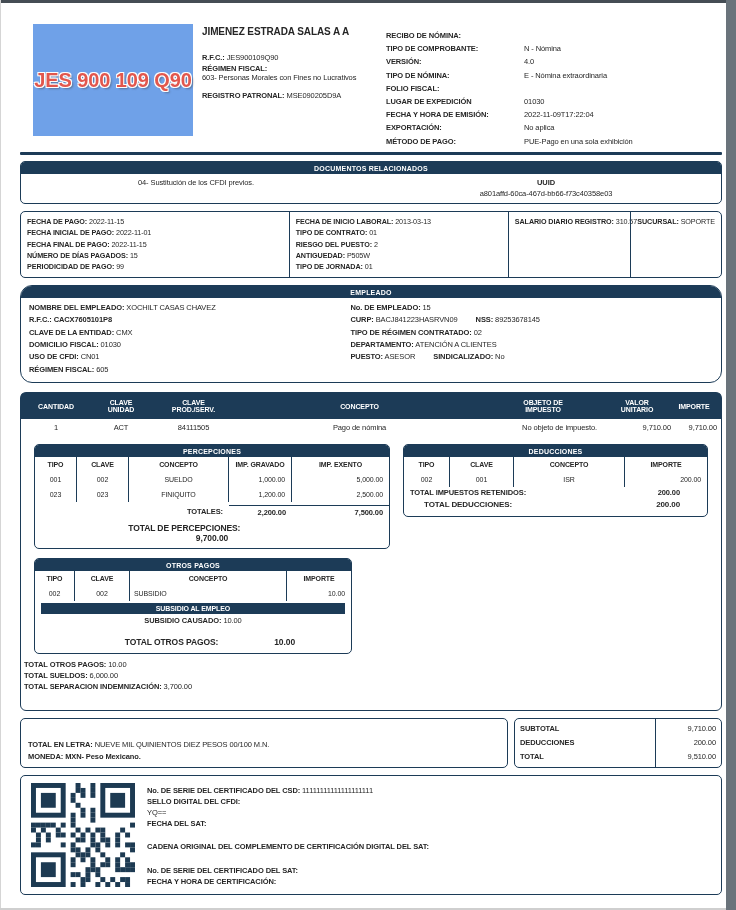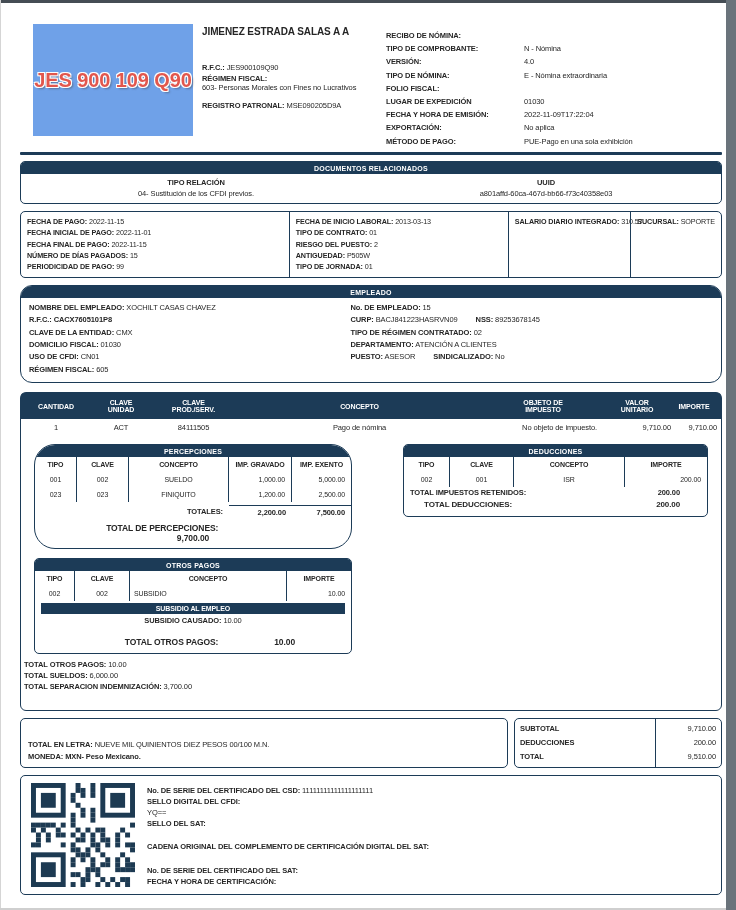--- a/index.html
+++ b/index.html
@@ -12,21 +12,21 @@
   .content { width:702px; }
 
   .bold { font-weight:bold; }
 
   
   .header { display:flex; margin-top:24px; }
   .logo { width:160px; height:112px; margin-left:13px; background:#6fa1e8; display:flex; align-items:center; justify-content:center; }
   .logo-text { font-size:20px; font-weight:bold; color:#e2574d;
     text-shadow:-1px -1px 0 #fdfdfd,1px -1px 0 #fdfdfd,-1px 1px 0 #fdfdfd,1px 1px 0 #fdfdfd,2px 2px 2px rgba(60,60,60,.45); white-space:nowrap; }
   .company { margin-left:9px; width:178px; padding-top:2px; font-size:7.5px; line-height:9.5px; }
-  .company .name { font-size:10px; line-height:11px; margin-bottom:26px; }
+  .company .name { font-size:10px; line-height:11px; margin-bottom:16px; }
   .company .rfc-line { margin-bottom:1px;margin-top:7px; }
   .company .reg-label { margin-top:0px; }
   .company .registro { margin-top:8px; }
   .receipt-col { margin-left:6px; flex:1; padding-top:5px; font-size:7.5px; }
   .receipt-row { display:flex; line-height:13.2px; }
   .receipt-row .lbl { width:138px; font-weight:bold; }
 
   .rule { height:3px; background:#1c3b57; margin-top:4px; border-radius:1px; }
 
   
@@ -64,21 +64,21 @@
   .inner-wrap { display:flex; justify-content:space-between; align-items:flex-start; padding:7px 13px 0 13px; }
   .sub-box { border:1.5px solid #1c3b57; border-radius:5px; overflow:hidden; background:#fff; }
   .sub-head, .sub-row { display:flex; font-size:7px; line-height:13px; }
   .sub-head { font-weight:bold; }
   .cell { padding:1px 2px; text-align:center; }
   .sub-head .cell { border-right:1.2px solid #1c3b57; }
   .sub-head .cell:last-child { border-right:none; }
   .sub-row .cell { border-right:1.2px solid #1c3b57; }
   .sub-row .cell:last-child { border-right:none; }
 
-  .pbox { width:318px;border-radius:21px; }
+  .pbox { width:356px; }
   .p-tipo { width:42px; } .p-clave { width:52px; } .p-conc { width:100px; } .p-grav { width:63px; } .p-exe { flex:1; }
   .sub-row .p-grav, .sub-row .p-exe { text-align:right; padding-right:6px; }
   .p-totrow { display:flex; font-size:7.5px; font-weight:bold; margin-top:3px; }
   .p-totrow .t-lbl { width:194px; text-align:right; padding-right:6px; line-height:14px; }
   .p-totrow .t-val { width:63px; text-align:right; padding-right:6px; border-top:1.4px solid #1c3b57; line-height:14px; }
   .p-totrow .t-val2 { flex:1; text-align:right; padding-right:6px; border-top:1.4px solid #1c3b57; line-height:14px; }
   .p-grand { display:flex; font-size:8.5px; font-weight:bold; padding:3px 0 5px;flex-direction:column; }
   .p-grand .g-lbl { width:58%; text-align:right; }
   .p-grand .g-val { flex:1; text-align:center; }
 
@@ -183,21 +183,20 @@
           </div>
       </div>
     </div>
 
     <div class="rule"></div>
 
     <div class="box docs">
       <div class="bar">DOCUMENTOS RELACIONADOS</div>
       <div class="docs-body">
         <div class="docs-col">
-          <div class="bold">TIPO RELACIÓN</div>
           <div>04- Sustitución de los CFDI previos.</div>
         </div>
         <div class="docs-col">
           <div class="bold">UUID</div>
           <div>a801affd-60ca-467d-bb66-f73c40358e03</div>
         </div>
       </div>
     </div>
 
     <div class="box payment">
@@ -209,21 +208,21 @@
         <div><span class="bold">PERIODICIDAD DE PAGO:</span> <span>99</span></div>
       </div>
       <div class="pay-col pay-c2">
         <div><span class="bold">FECHA DE INICIO LABORAL:</span> <span>2013-03-13</span></div>
         <div><span class="bold">TIPO DE CONTRATO:</span> <span>01</span></div>
         <div><span class="bold">RIESGO DEL PUESTO:</span> <span>2</span></div>
         <div><span class="bold">ANTIGUEDAD:</span> <span>P505W</span></div>
         <div><span class="bold">TIPO DE JORNADA:</span> <span>01</span></div>
       </div>
       <div class="pay-col pay-c3">
-        <div><span class="bold">SALARIO DIARIO INTEGRADO:</span> <span>310.57</span></div>
+        <div><span class="bold">SALARIO DIARIO REGISTRO:</span> <span>310.57</span></div>
       </div>
       <div class="pay-col pay-c4">
         <div><span class="bold">SUCURSAL:</span> <span>SOPORTE</span></div>
       </div>
     </div>
 
     <div class="box employee">
       <div class="bar">EMPLEADO</div>
       <div class="emp-body">
         <div class="emp-left">
@@ -504,21 +503,21 @@
             <rect x="75" y="5" width="25" height="25" fill="#ffffff"></rect>
             <rect x="80" y="10" width="15" height="15" fill="#1d3a52"></rect>
             <rect x="0" y="70" width="35" height="35"></rect>
             <rect x="5" y="75" width="25" height="25" fill="#ffffff"></rect>
             <rect x="10" y="80" width="15" height="15" fill="#1d3a52"></rect>
           </svg></div>
       <div class="cert">
         <div><span class="bold">No. DE SERIE DEL CERTIFICADO DEL CSD:</span> <span>11111111111111111111</span></div>
         <div class="bold">SELLO DIGITAL DEL CFDI:</div>
         <div>YQ==</div>
-        <div class="bold">SELLO DEL SAT:</div>
+        <div class="bold">FECHA DEL SAT:</div>
         <div class="gap12"></div>
         <div class="bold">CADENA ORIGINAL DEL COMPLEMENTO DE CERTIFICACIÓN DIGITAL DEL SAT:</div>
         <div class="gap14"></div>
         <div class="bold">No. DE SERIE DEL CERTIFICADO DEL SAT:</div>
         <div class="bold">FECHA Y HORA DE CERTIFICACIÓN:</div>
       </div>
     </div>
   </div>
 
   <div class="edge-right"></div>

